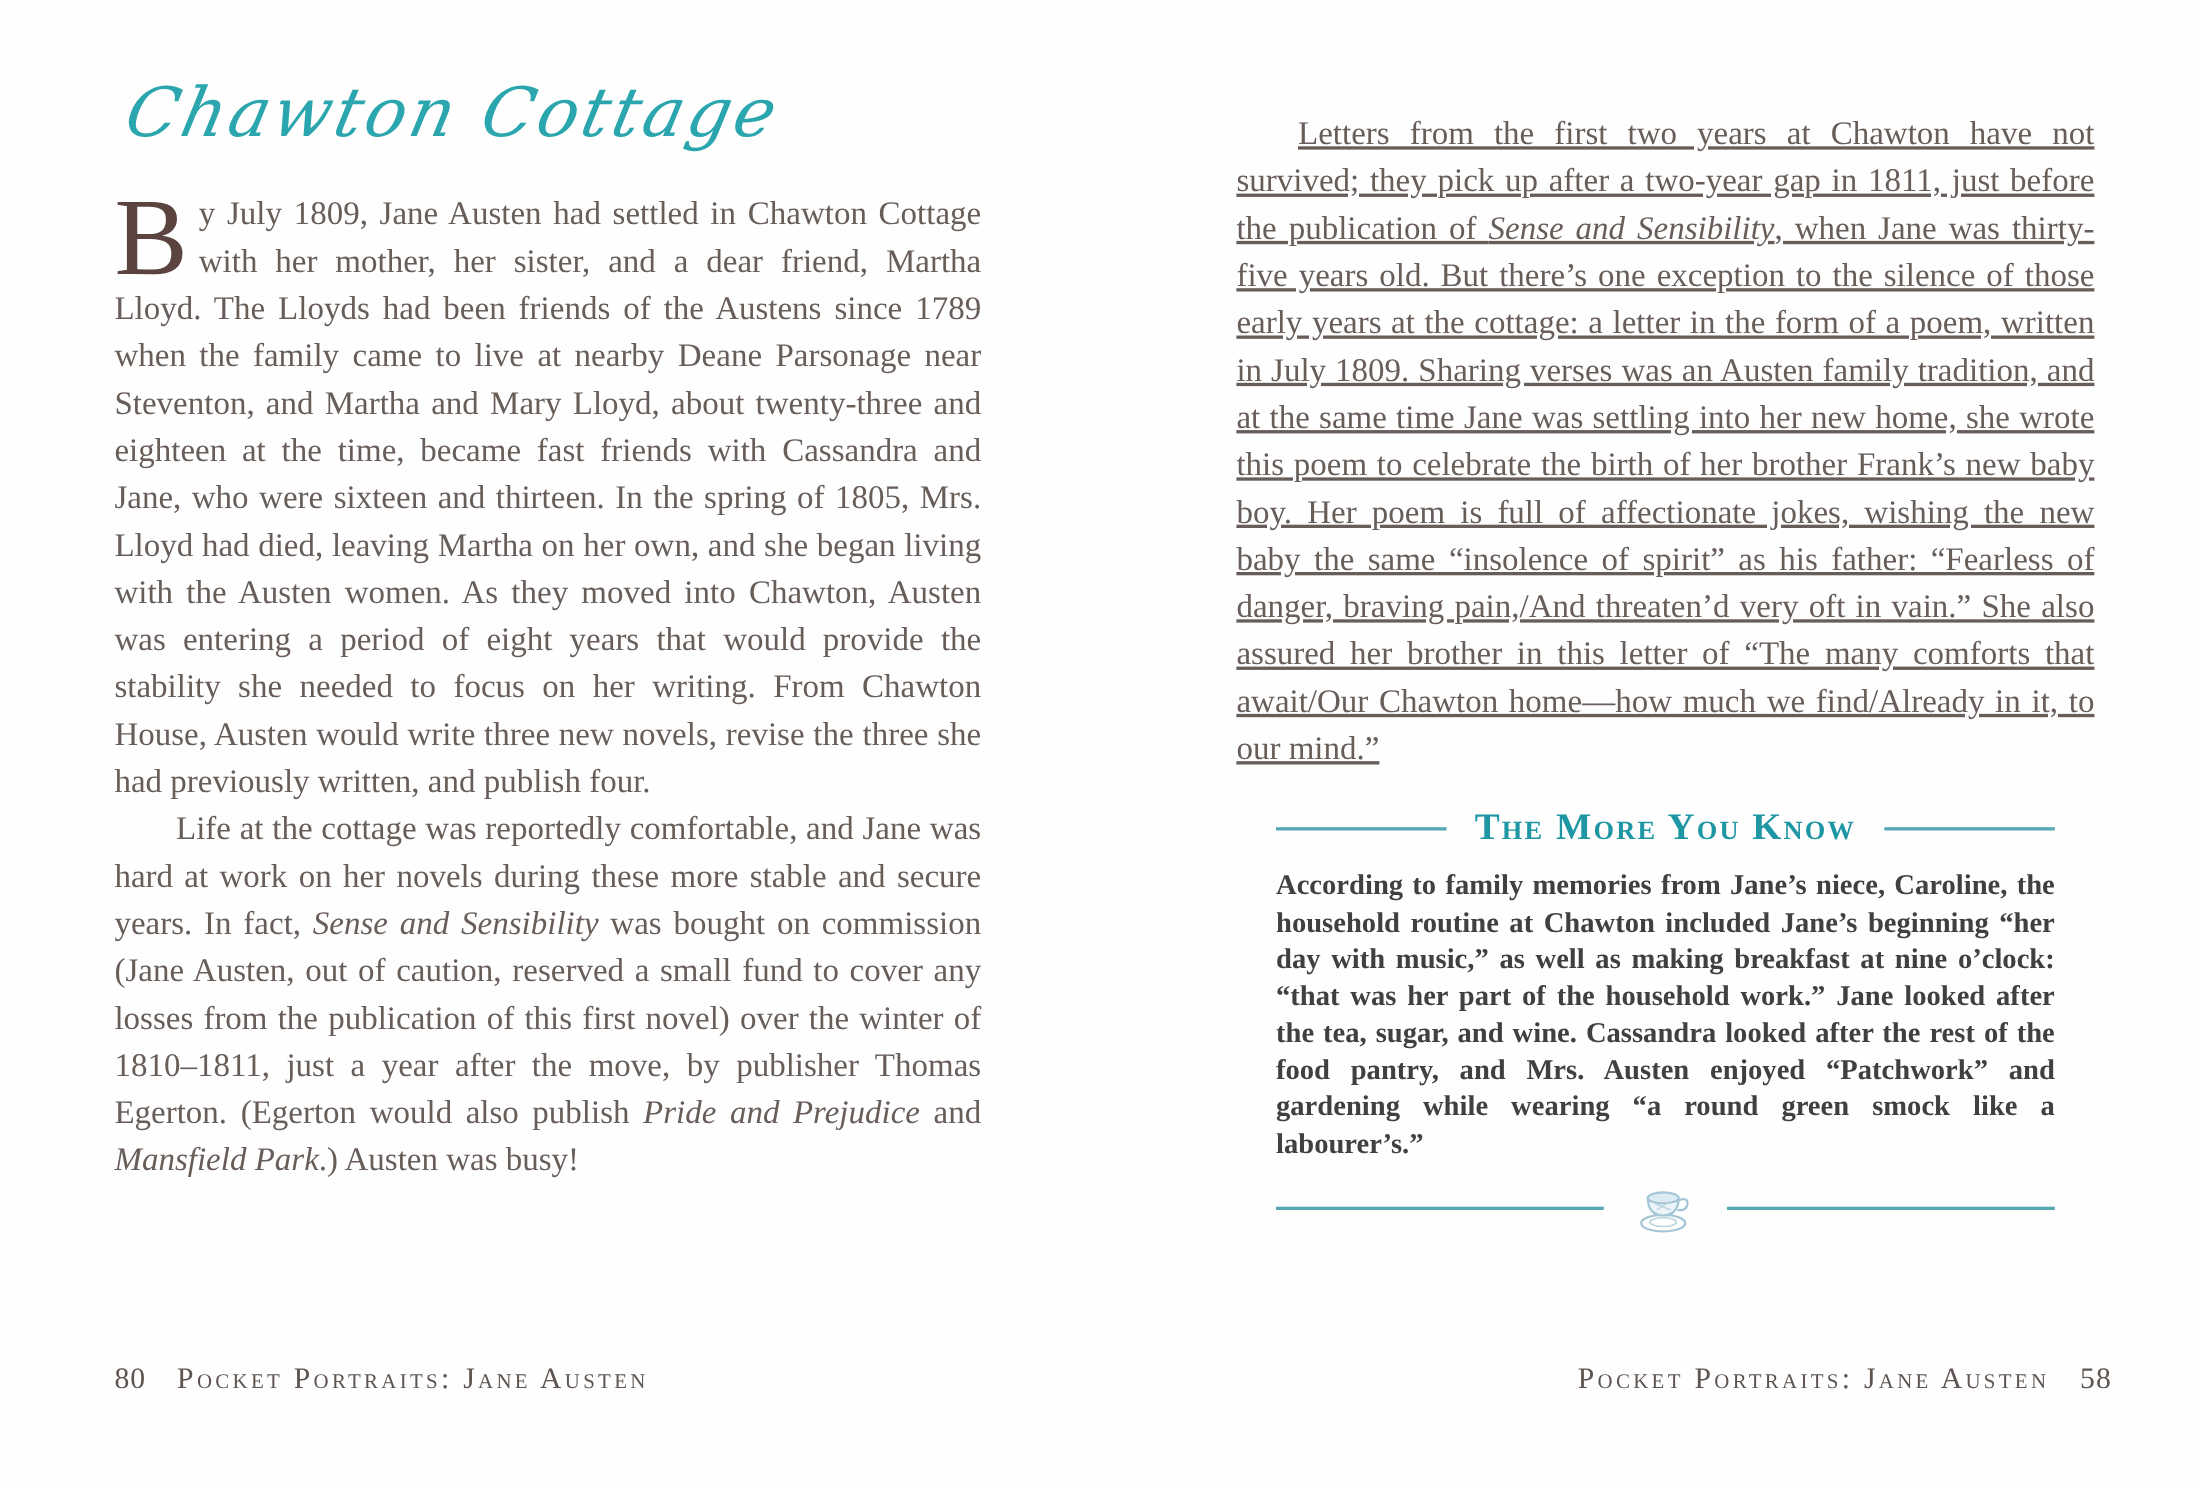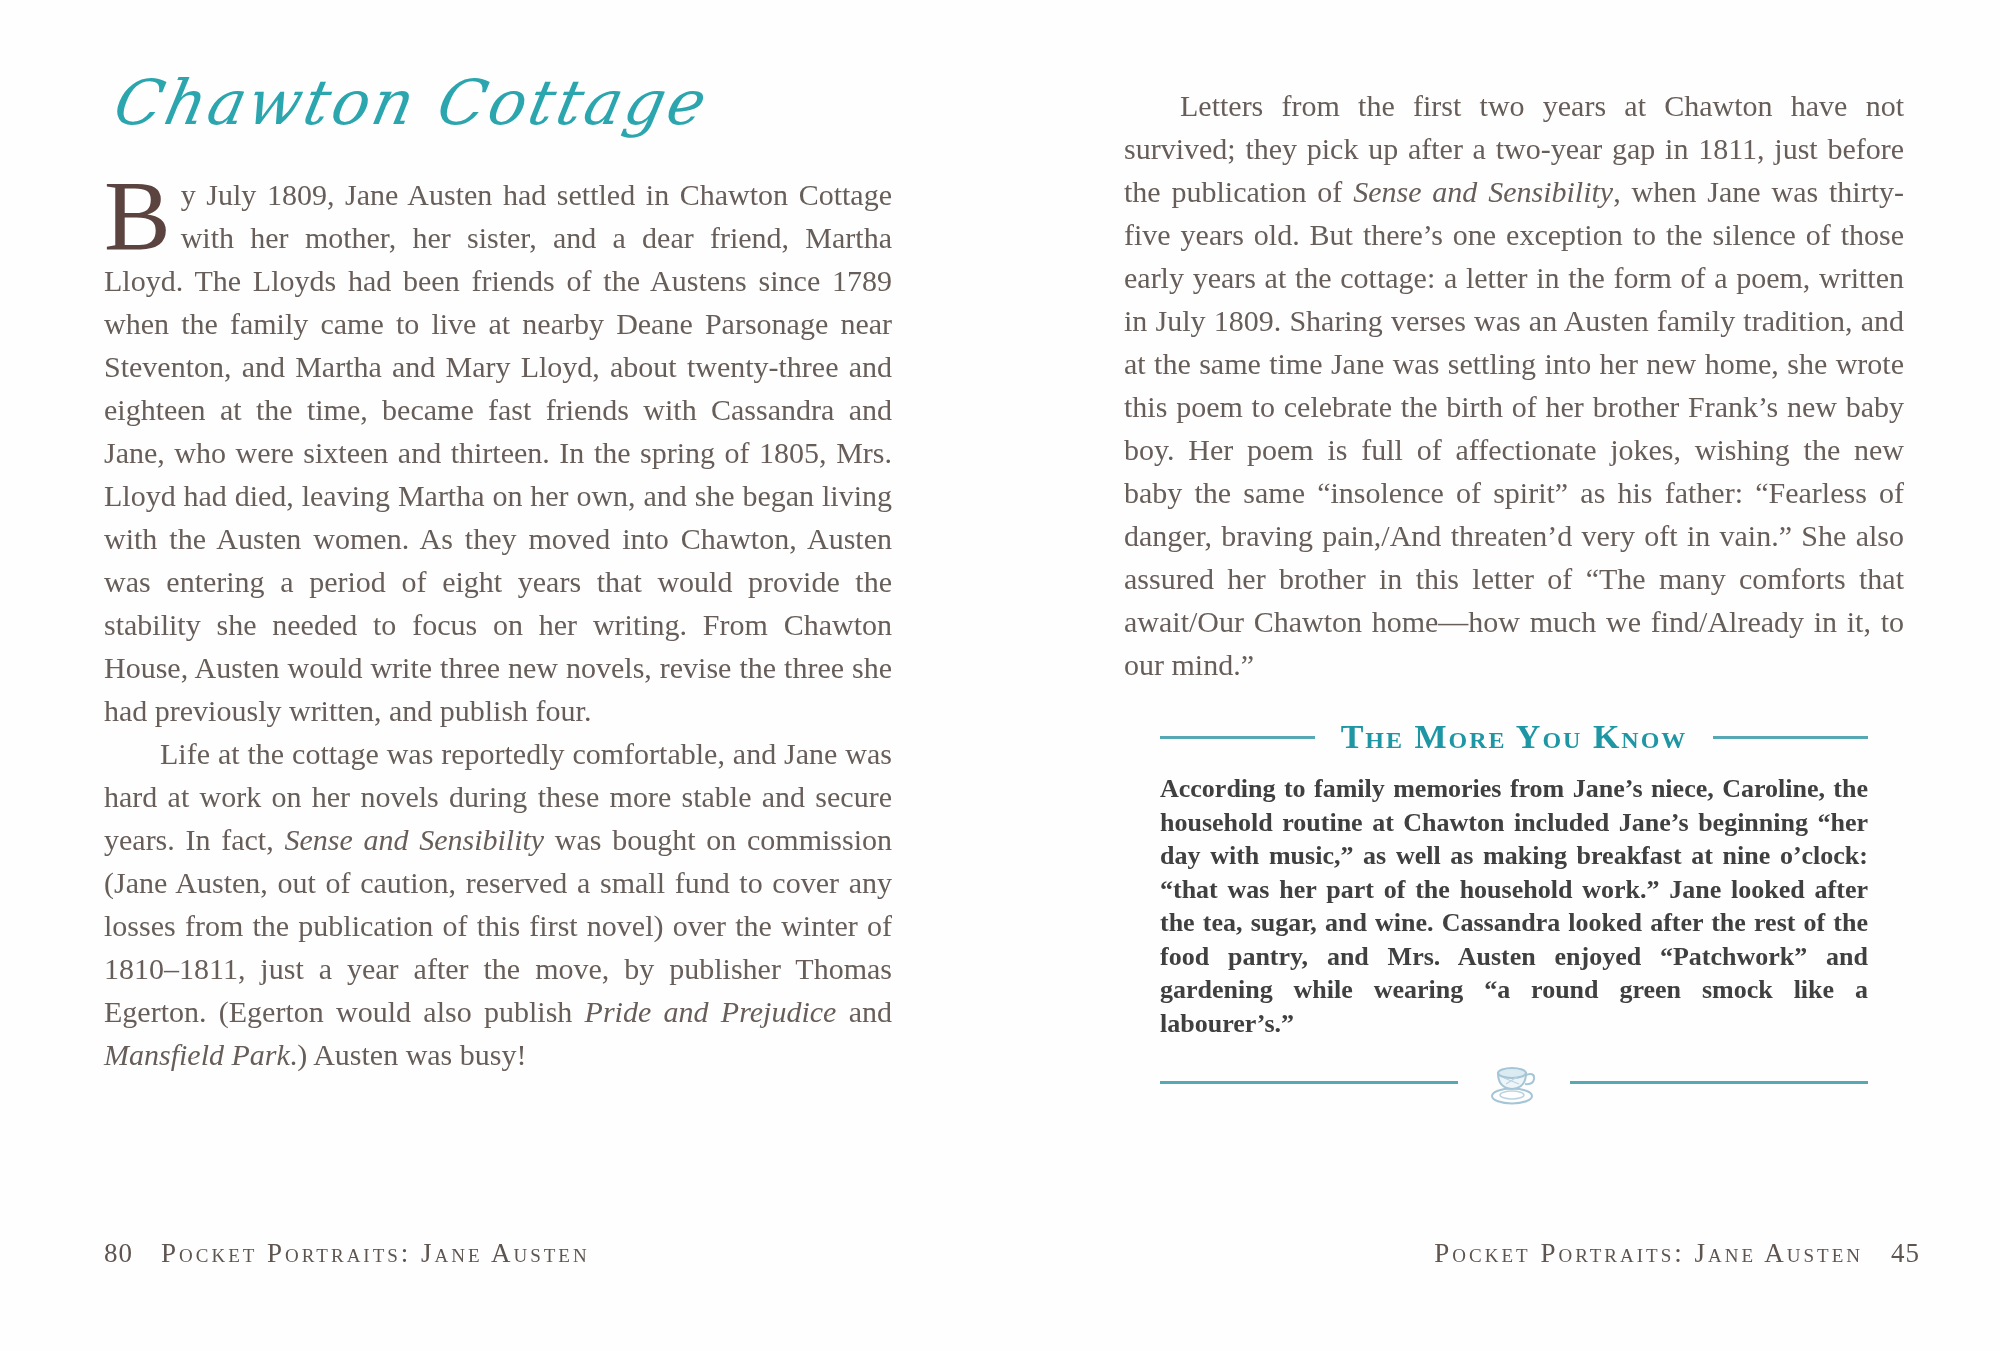--- a/index.html
+++ b/index.html
@@ -51,21 +51,21 @@
     color: #5b4340;
     font-weight: 400;
   }
   
   .page-right {
     position: absolute;
     left: 1124px;
     top: 84px;
     width: 780px;
   }
-  .page-right .body-col { margin-top: 0; }
+  .page-right .body-col { margin-top: 16px; text-decoration: underline; }
   
   .sidebar { margin-top: 32px; }
   .sidebar-heading-row {
     display: flex;
     align-items: center;
     justify-content: center;
     gap: 26px;
     padding: 0 36px;
   }
   .rule {
@@ -161,16 +161,16 @@
       </div>
     </div>
   </div>
 
   <div class="footer footer-left">
     <span class="page-num">80</span>
     <span class="book-title">Pocket Portraits: Jane Austen</span>
   </div>
   <div class="footer footer-right">
     <span class="book-title">Pocket Portraits: Jane Austen</span>
-    <span class="page-num">45</span>
+    <span class="page-num">58</span>
   </div>
 
 </div>
 
 </body></html>

